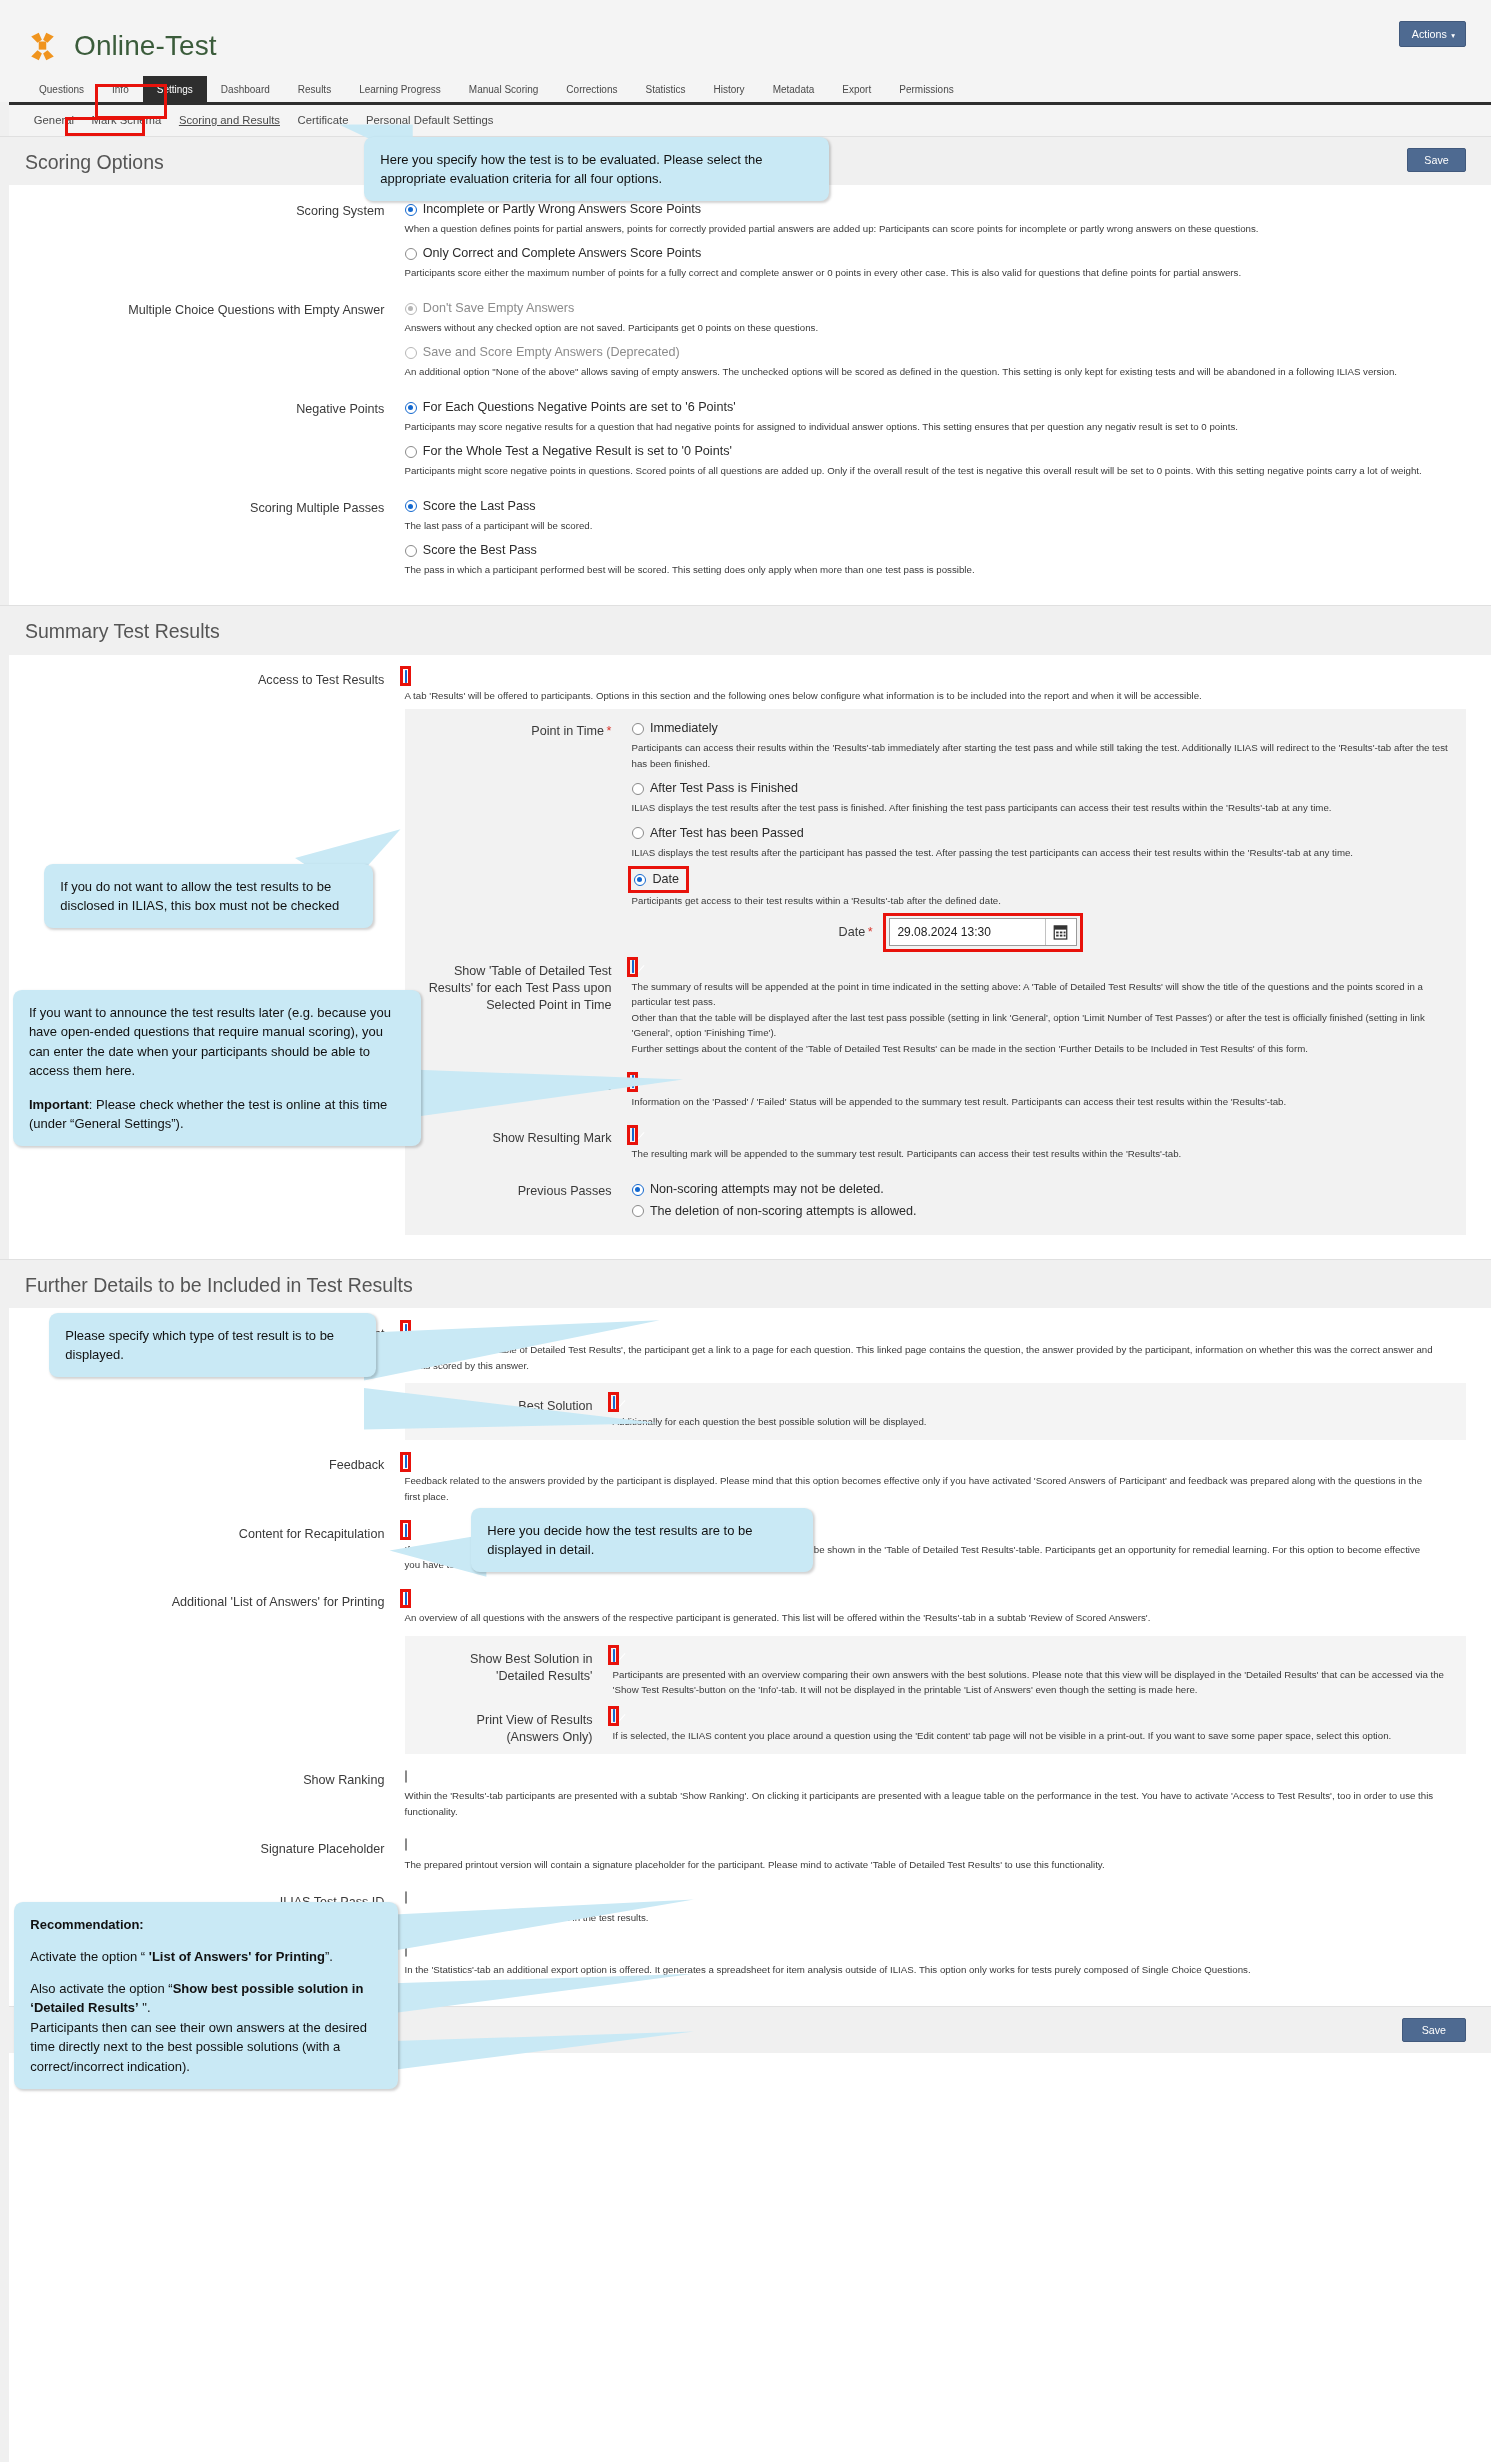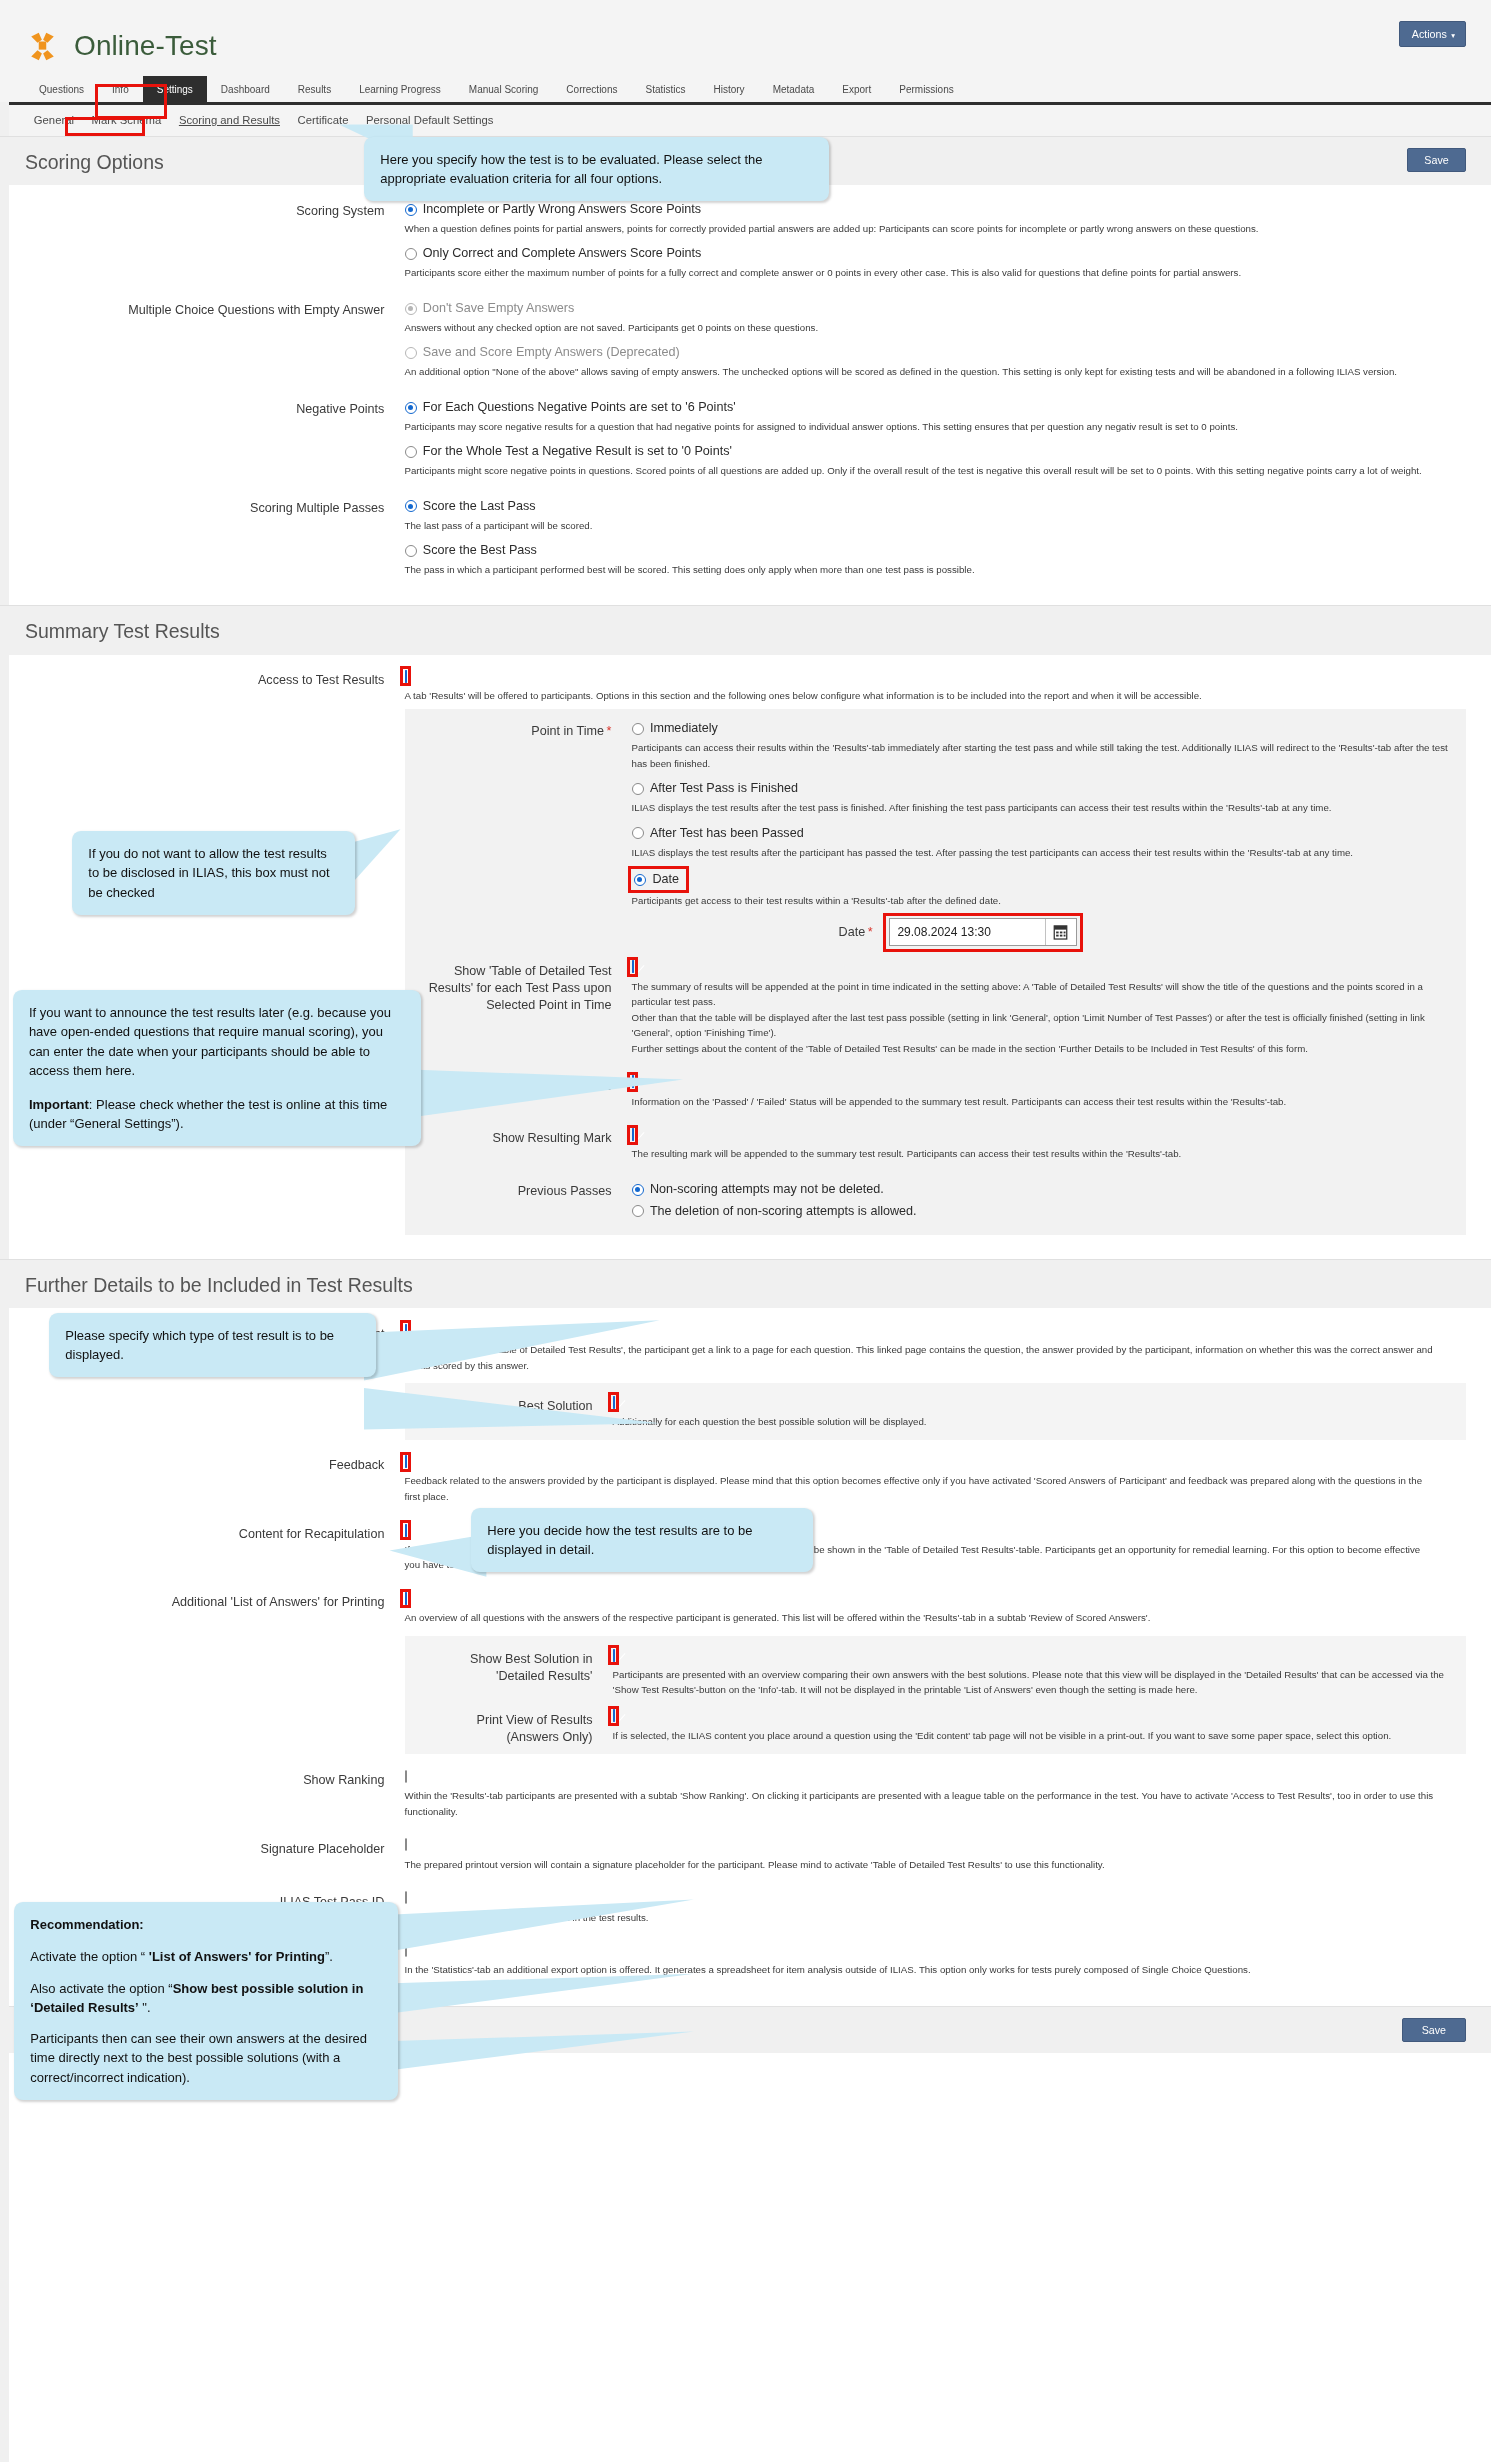--- a/index.html
+++ b/index.html
@@ -532,21 +532,21 @@
   <svg class="tailsvg" style="left:339px; top:123px;" width="75" height="44" viewBox="0 0 120 70">
     <polygon points="0,2 118,2 118,58" fill="#c9e9f5"></polygon>
   </svg>
   <div class="callout" style="left:364px; top:137px; width:465px;">
     <span>Here you specify how the test is to be evaluated. Please select the appropriate evaluation criteria for all four options.</span>
   </div>
 
   <svg class="tailsvg" style="left:276px; top:828px;" width="126" height="69" viewBox="0 0 200 110">
     <polygon points="198,2 30,48 110,100" fill="#c9e9f5"></polygon>
   </svg>
-  <div class="callout" style="left:44px; top:831px; width:283px;margin-left:28px;">
+  <div class="callout" style="left:44px; top:864px; width:329px;">
     <span>If you do not want to allow the test results to be disclosed in ILIAS, this box must not be checked</span>
   </div>
 
   <svg class="tailsvg" style="left:377px; top:1062px;" width="308" height="72" viewBox="0 0 490 115">
     <polygon points="0,10 488,28 0,96" fill="#c9e9f5"></polygon>
   </svg>
   <div class="callout" style="left:12.6px; top:990px; width:408px;">
     <div>If you want to announce the test results later (e.g. because you have open-ended questions that require manual scoring), you can enter the date when your participants should be able to access them here.</div>
     <div style="height:14px"></div>
     <div><b>Important</b><span>: Please check whether the test is online at this time (under “General Settings”).</span></div>
@@ -568,18 +568,18 @@
   </div>
 
   <svg class="tailsvg" style="left:339px; top:1897px;" width="358" height="220" viewBox="0 0 570 350">
     <polygon points="0,32 565,4 0,100" fill="#c9e9f5"></polygon>
     <polygon points="0,140 565,122 0,196" fill="#c9e9f5"></polygon>
     <polygon points="0,232 565,214 0,286" fill="#c9e9f5"></polygon>
   </svg>
   <div class="callout" style="left:14px; top:1902px; width:384px;">
     <div style="margin-bottom:12.6px;"><b>Recommendation:</b></div>
     <div style="margin-bottom:12.6px;"><span>Activate the option “ </span><b>'List of Answers' for Printing</b><span>”.</span></div>
-    <div style="margin-bottom:11px;"><span>Also activate the option “</span><b>Show best possible solution in ‘Detailed Results’</b><span> ".</span></div>
+    <div style="margin-bottom:0;"><span>Also activate the option “</span><b>Show best possible solution in ‘Detailed Results’</b><span> ".</span></div>
     <div>Participants then can see their own answers at the desired time directly next to the best possible solutions (with a correct/incorrect indication).</div>
   </div>
 
 </div>
 
 
 </body></html>

